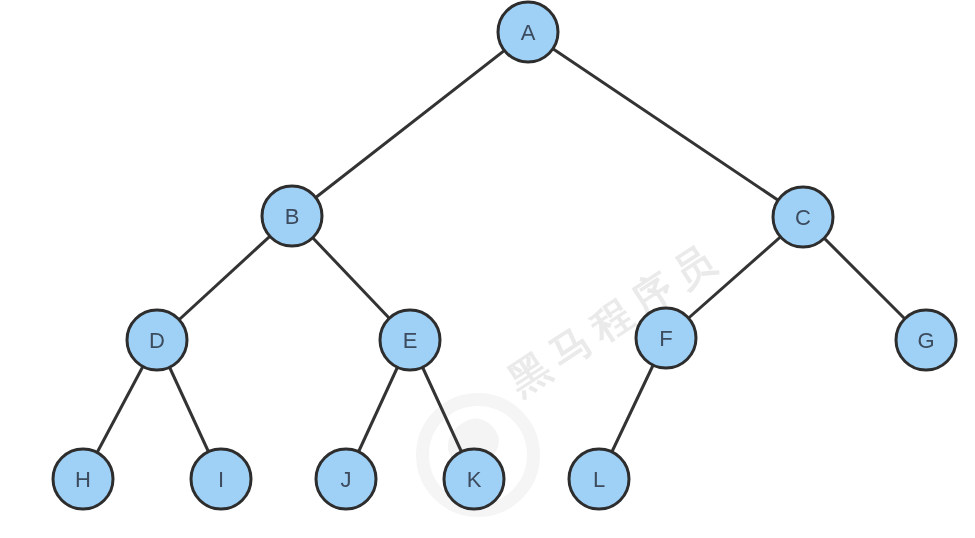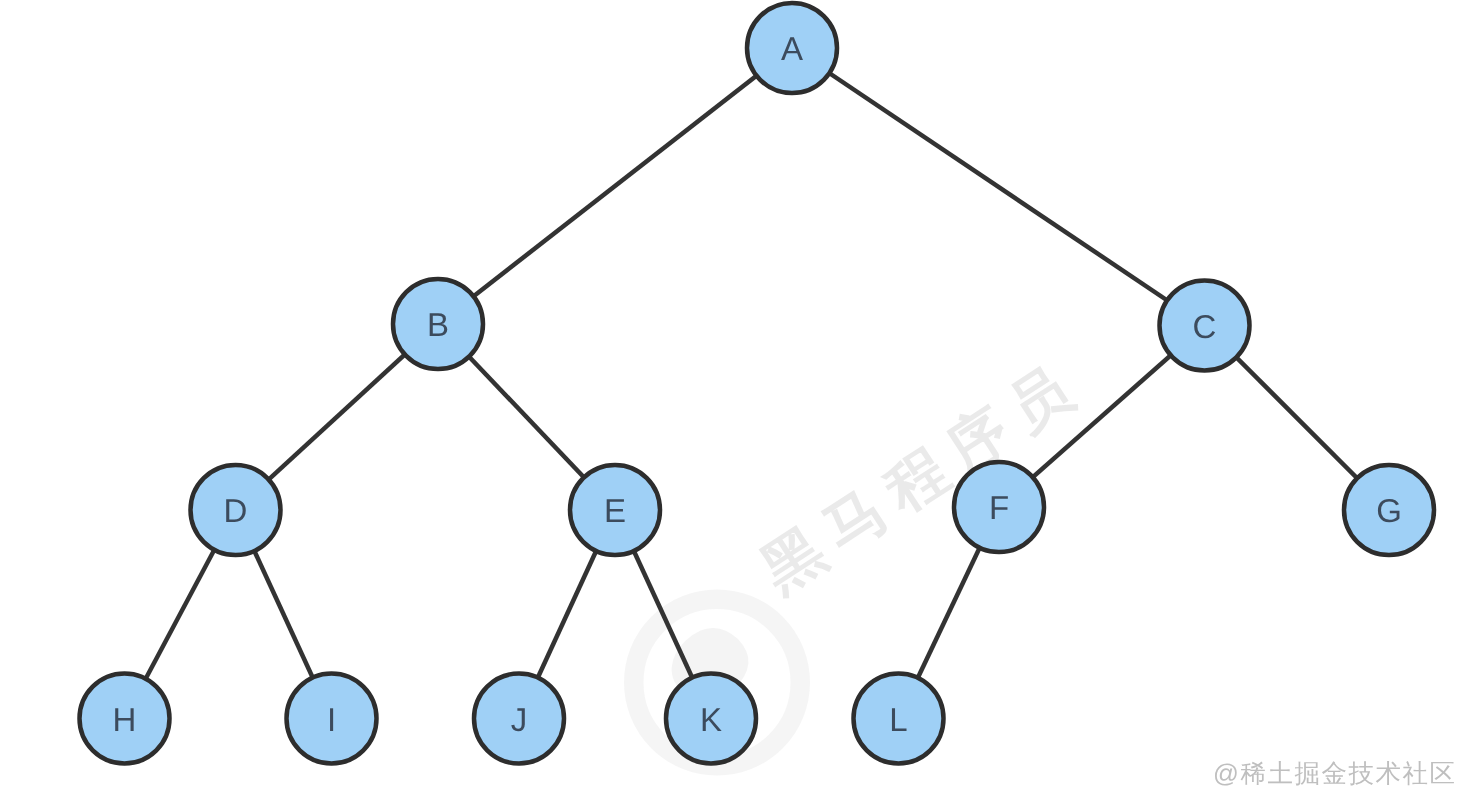--- a/index.html
+++ b/index.html
@@ -145,15 +145,14 @@
       <g>
         <circle cx="474" cy="479" r="30" fill="#9fd0f6" stroke="#2d2d2d" stroke-width="3"></circle>
         <text x="474" y="487" fill="#3c4b5d">K</text>
       </g>
       <g>
         <circle cx="599" cy="479" r="30" fill="#9fd0f6" stroke="#2d2d2d" stroke-width="3"></circle>
         <text x="599" y="487" fill="#3c4b5d">L</text>
       </g>
     </svg>
 
-  <div class="credit">@稀土掘金技术社区</div>
 
 </div>
 
 </body></html>

